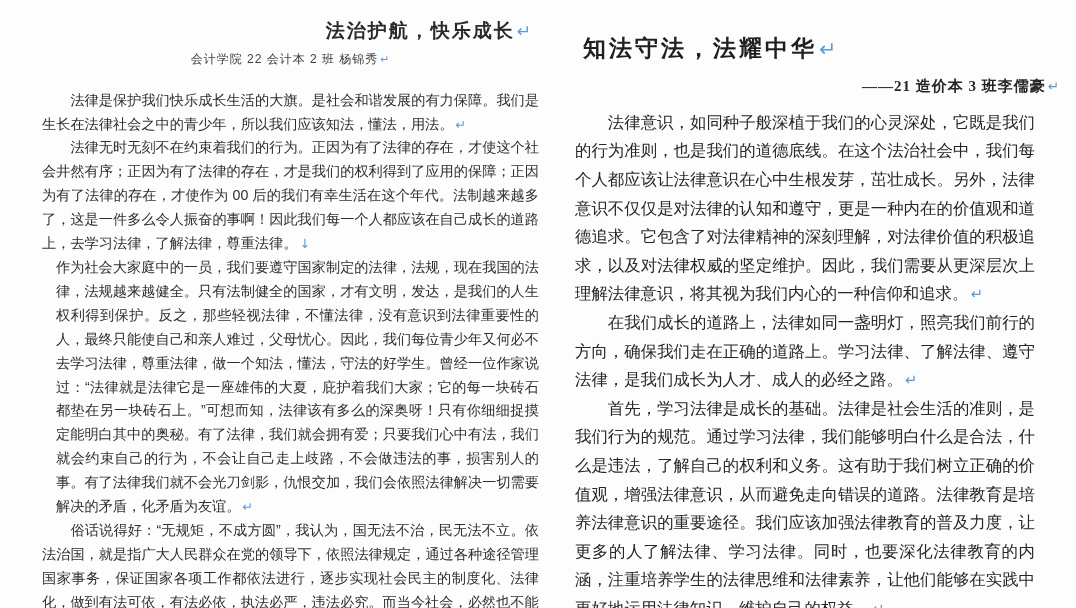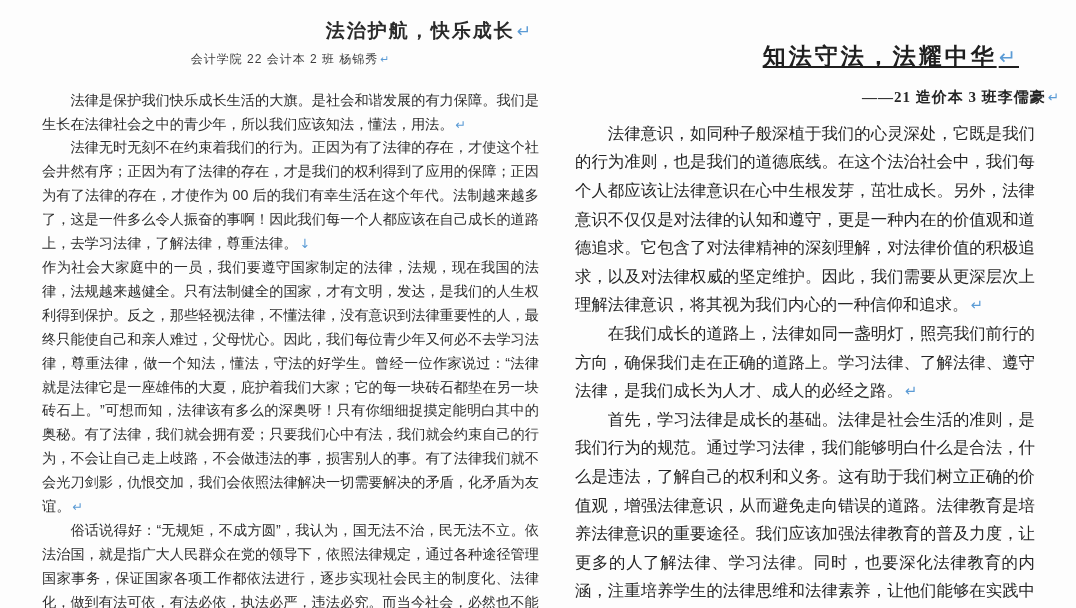--- a/index.html
+++ b/index.html
@@ -47,48 +47,47 @@
 
   
   .doc-right {
     left: 575px;
     top: 26px;
     width: 460px;
     color: #262626;
     font-family: "Liberation Serif", "DejaVu Serif", serif;
   }
   .doc-right .doc-title {
-    margin: 16px;
+    margin: 8px;
     font-size: 23px;
     font-weight: 700;
     letter-spacing: 3px;
-    text-align: right;
+    text-align: left;
     line-height: 1.3;
     color: #1f1f1f;
-    text-decoration: underline;
   }
   .doc-right .doc-byline {
     margin-top: 13px;
     font-size: 15px;
     font-weight: 700;
     letter-spacing: 1px;
     text-align: right;
     position: relative;
     left: 25px;
   }
   .doc-right .doc-body {
     margin-top: 13px;
     font-size: 16.4px;
     line-height: 28.6px;
     text-align: justify;
   }
 
   
   .para { margin: 0; text-indent: 2em; }
-  .para.noindent { text-indent: 0; }
+  .para.noindent { text-indent: 0; margin-left: 14px; }
   .endmark, .title-mark {
     color: #5b9bd5;
     font-weight: 400;
     padding-left: 2px;
     font-family: "DejaVu Sans", sans-serif;
     font-size: 0.9em;
   }
 </style>
 </head>
 <body>

